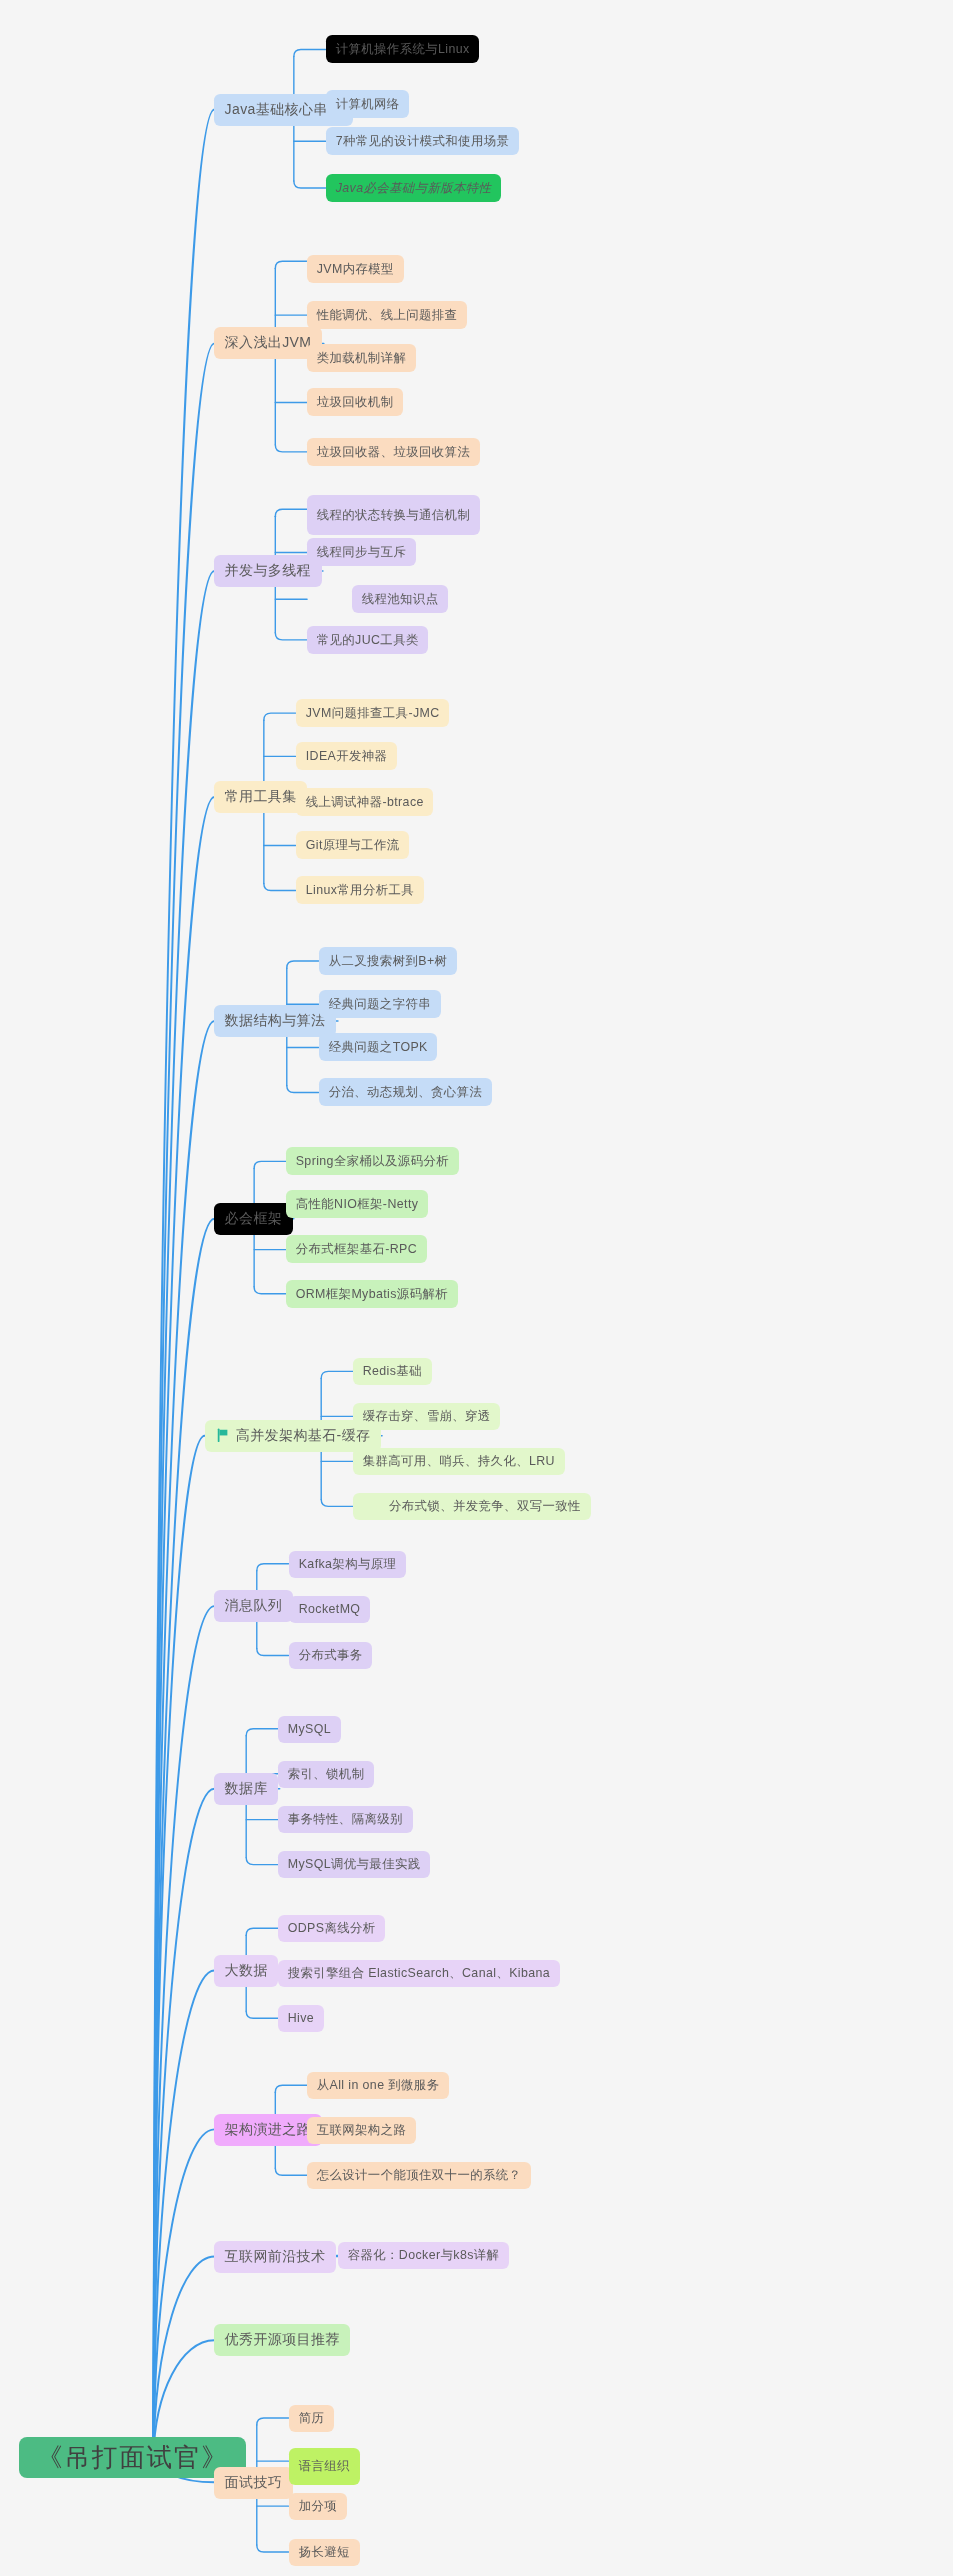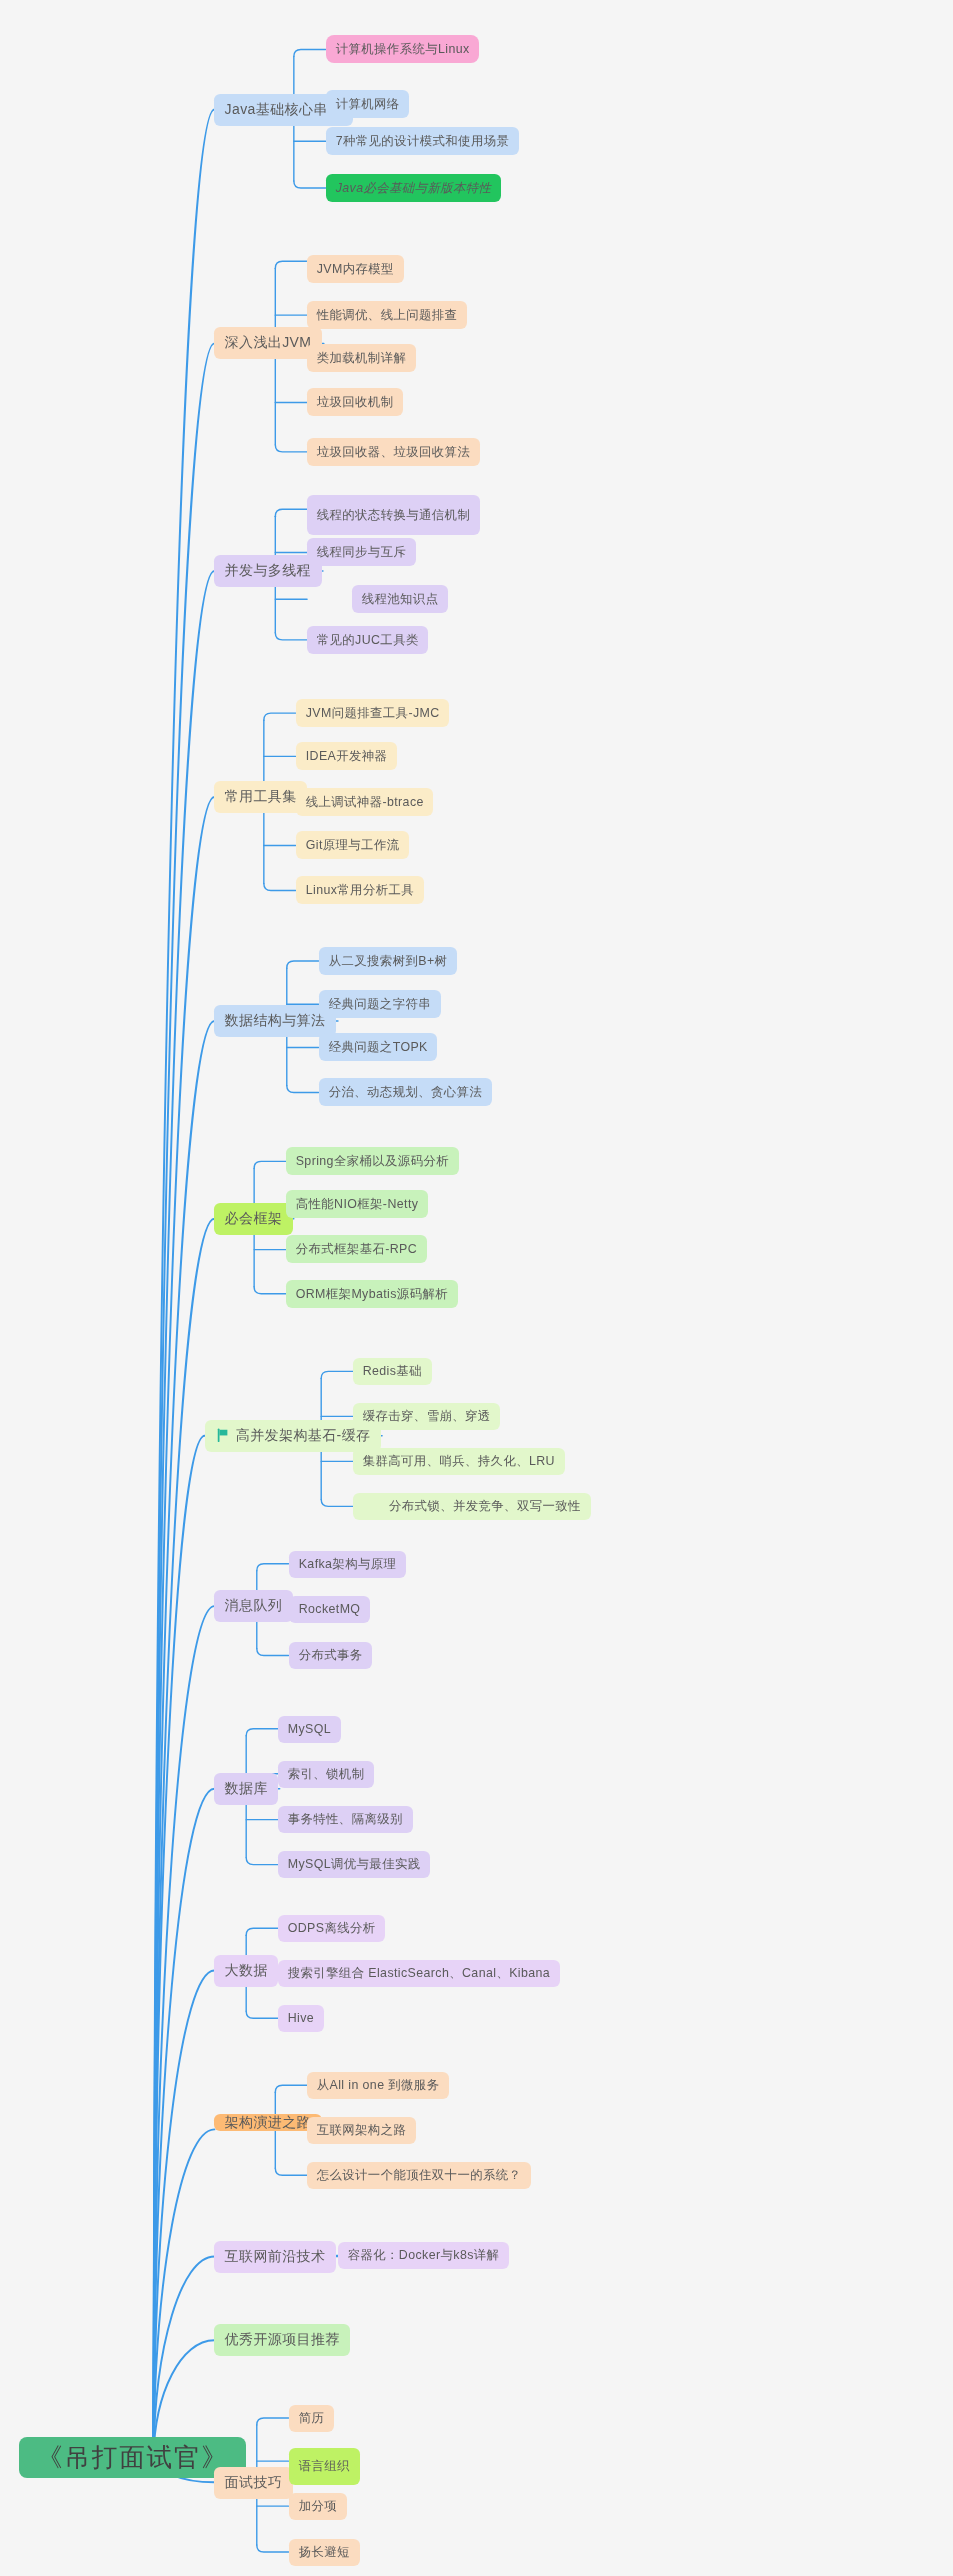--- a/index.html
+++ b/index.html
@@ -142,21 +142,21 @@
       <path d="M 291 2789 L 327 2789" stroke="#3d9ae8" stroke-width="1.6" fill="none" stroke-linecap="round"></path>
       <path d="M 291 2840 L 327 2840" stroke="#3d9ae8" stroke-width="1.6" fill="none" stroke-linecap="round"></path>
       <path d="M 291 2884 Q 291 2892 299 2892 L 327 2892" stroke="#3d9ae8" stroke-width="1.6" fill="none" stroke-linecap="round"></path>
     </svg>
 <div class="node root" style="left: 19.4px; top: 2437px; min-width: 141px; height: 41px; background: rgb(76, 187, 131); color: #404040;">
       <span>《吊打面试官》</span>
     </div>
     <div class="node lvl1" style="left: 214px; top: 94px; min-width: 113px; height: 32px; background: rgb(197, 220, 247);">
       <span>Java基础核心串讲</span>
     </div>
-    <div class="node lvl2" style="left: 326px; top: 35px; min-width: 129px; height: 28px; background: #f9a8d4; border-radius: 8px;">
+    <div class="node lvl2" style="left: 326px; top: 35px; min-width: 129px; height: 28px; background: #000000;">
       <span>计算机操作系统与Linux</span>
     </div>
     <div class="node lvl2" style="left: 326px; top: 90px; min-width: 76px; height: 28px; background: rgb(197, 220, 247);">
       <span>计算机网络</span>
     </div>
     <div class="node lvl2" style="left: 326px; top: 127px; min-width: 161px; height: 28px; background: rgb(197, 220, 247);">
       <span>7种常见的设计模式和使用场景</span>
     </div>
     <div class="node lvl2" style="left: 326px; top: 174px; min-width: 141px; height: 28px; background: #22c55e; font-style: italic;">
       <span>Java必会基础与新版本特性</span>
@@ -220,21 +220,21 @@
     </div>
     <div class="node lvl2" style="left: 319px; top: 990px; min-width: 102px; height: 28px; background: rgb(197, 220, 247);">
       <span>经典问题之字符串</span>
     </div>
     <div class="node lvl2" style="left: 319px; top: 1033px; min-width: 99px; height: 28px; background: rgb(197, 220, 247);">
       <span>经典问题之TOPK</span>
     </div>
     <div class="node lvl2" style="left: 319px; top: 1078px; min-width: 134px; height: 28px; background: rgb(197, 220, 247);">
       <span>分治、动态规划、贪心算法</span>
     </div>
-    <div class="node lvl1" style="left: 214px; top: 1203px; min-width: 65px; height: 32px; background: #bef264;">
+    <div class="node lvl1" style="left: 214px; top: 1203px; min-width: 65px; height: 32px; background: #000000;">
       <span>必会框架</span>
     </div>
     <div class="node lvl2" style="left: 286px; top: 1147px; min-width: 138px; height: 28px; background: rgb(200, 242, 187);">
       <span>Spring全家桶以及源码分析</span>
     </div>
     <div class="node lvl2" style="left: 286px; top: 1190px; min-width: 116px; height: 28px; background: rgb(200, 242, 187);">
       <span>高性能NIO框架-Netty</span>
     </div>
     <div class="node lvl2" style="left: 286px; top: 1235px; min-width: 111px; height: 28px; background: rgb(200, 242, 187);">
       <span>分布式框架基石-RPC</span>
@@ -293,21 +293,21 @@
     </div>
     <div class="node lvl2" style="left: 278px; top: 1915px; min-width: 88px; height: 26.5px; background: rgb(231, 211, 247);">
       <span>ODPS离线分析</span>
     </div>
     <div class="node lvl2" style="left: 278px; top: 1960px; min-width: 231px; height: 26.5px; background: rgb(231, 211, 247); justify-content: flex-end;">
       <span>搜索引擎组合 ElasticSearch、Canal、Kibana</span>
     </div>
     <div class="node lvl2" style="left: 278px; top: 2005px; min-width: 42px; height: 26.5px; background: rgb(231, 211, 247);">
       <span>Hive</span>
     </div>
-    <div class="node lvl1" style="left: 214px; top: 2114px; min-width: 88px; height: 17px; background: #fdba74;">
+    <div class="node lvl1" style="left: 214px; top: 2114px; min-width: 88px; height: 32px; background: #f0abfc;">
       <span>架构演进之路</span>
     </div>
     <div class="node lvl2" style="left: 307px; top: 2072px; min-width: 111px; height: 26.5px; background: rgb(251, 220, 192);">
       <span>从All in one 到微服务</span>
     </div>
     <div class="node lvl2" style="left: 307px; top: 2117px; min-width: 95px; height: 26.5px; background: rgb(251, 220, 192);">
       <span>互联网架构之路</span>
     </div>
     <div class="node lvl2" style="left: 307px; top: 2162px; min-width: 173px; height: 26.5px; background: rgb(251, 220, 192);">
       <span>怎么设计一个能顶住双十一的系统？</span>

